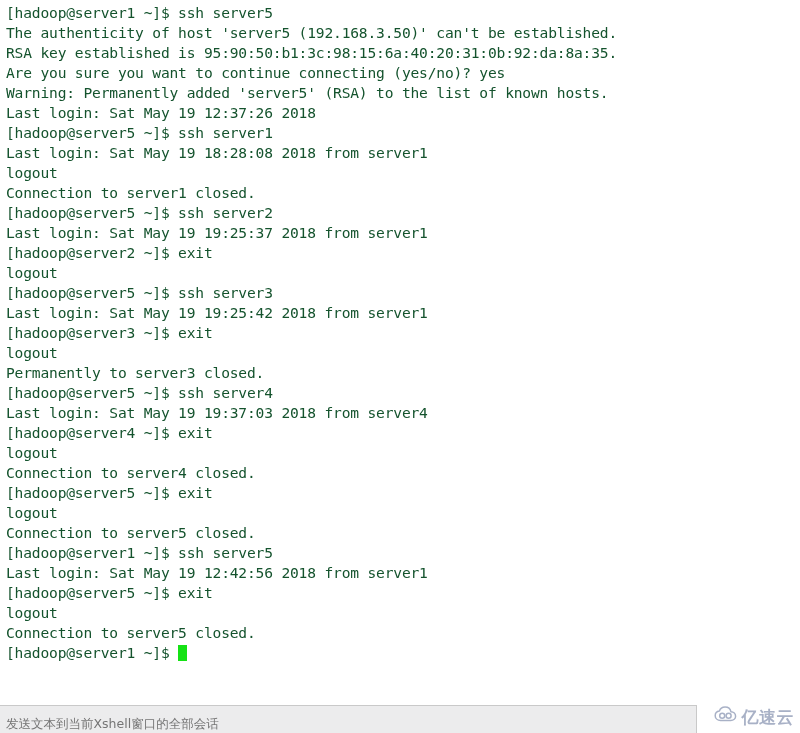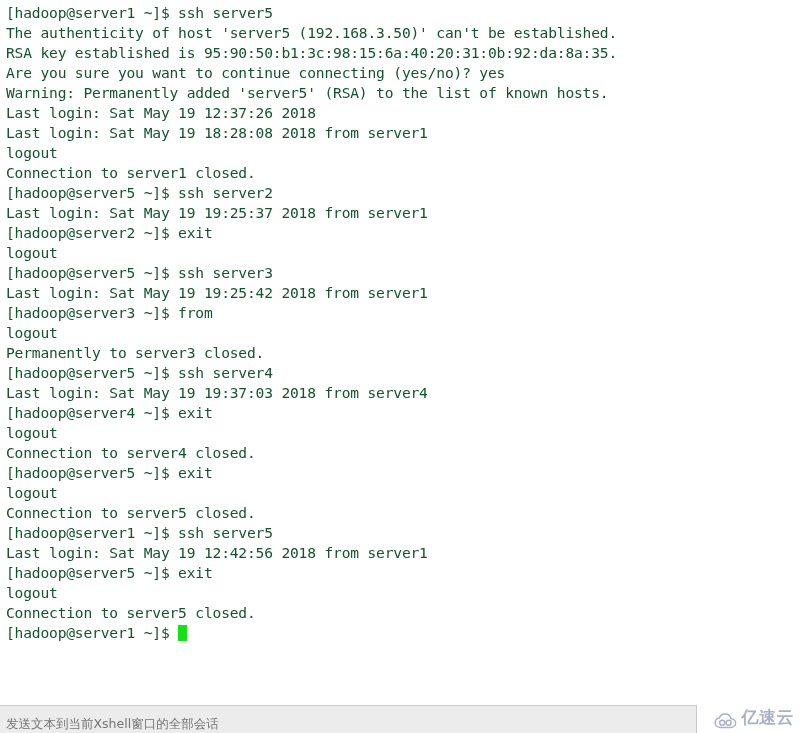--- a/index.html
+++ b/index.html
@@ -81,21 +81,21 @@
     white-space: nowrap;
     overflow: hidden;
   }
 
   
   #watermark {
     position: absolute;
     right: 6px;
     top: 706px;
     display: flex;
-    align-items: flex-end;
+    align-items: flex-start;
     gap: 4px;
     opacity: 0.85;
   }
   #watermark .wm-text {
     font-family: "DejaVu Sans", "Liberation Sans", sans-serif;
     font-size: 17px;
     font-weight: 600;
     color: #9aa4bd;
     letter-spacing: 0.5px;
     white-space: nowrap;
@@ -105,30 +105,31 @@
 </head>
 <body>
 
 <div id="terminal" style="background: rgb(255, 255, 255);">
     <div class="term-line">[hadoop@server1 ~]$ ssh server5</div>
     <div class="term-line">The authenticity of host 'server5 (192.168.3.50)' can't be established.</div>
     <div class="term-line">RSA key established is 95:90:50:b1:3c:98:15:6a:40:20:31:0b:92:da:8a:35.</div>
     <div class="term-line">Are you sure you want to continue connecting (yes/no)? yes</div>
     <div class="term-line">Warning: Permanently added 'server5' (RSA) to the list of known hosts.</div>
     <div class="term-line">Last login: Sat May 19 12:37:26 2018</div>
+    <div class="term-line">[hadoop@server5 ~]$ ssh server1</div>
     <div class="term-line">Last login: Sat May 19 18:28:08 2018 from server1</div>
     <div class="term-line">logout</div>
     <div class="term-line">Connection to server1 closed.</div>
     <div class="term-line">[hadoop@server5 ~]$ ssh server2</div>
     <div class="term-line">Last login: Sat May 19 19:25:37 2018 from server1</div>
     <div class="term-line">[hadoop@server2 ~]$ exit</div>
     <div class="term-line">logout</div>
     <div class="term-line">[hadoop@server5 ~]$ ssh server3</div>
     <div class="term-line">Last login: Sat May 19 19:25:42 2018 from server1</div>
-    <div class="term-line">[hadoop@server3 ~]$ from</div>
+    <div class="term-line">[hadoop@server3 ~]$ exit</div>
     <div class="term-line">logout</div>
     <div class="term-line">Permanently to server3 closed.</div>
     <div class="term-line">[hadoop@server5 ~]$ ssh server4</div>
     <div class="term-line">Last login: Sat May 19 19:37:03 2018 from server4</div>
     <div class="term-line">[hadoop@server4 ~]$ exit</div>
     <div class="term-line">logout</div>
     <div class="term-line">Connection to server4 closed.</div>
     <div class="term-line">[hadoop@server5 ~]$ exit</div>
     <div class="term-line">logout</div>
     <div class="term-line">Connection to server5 closed.</div>

